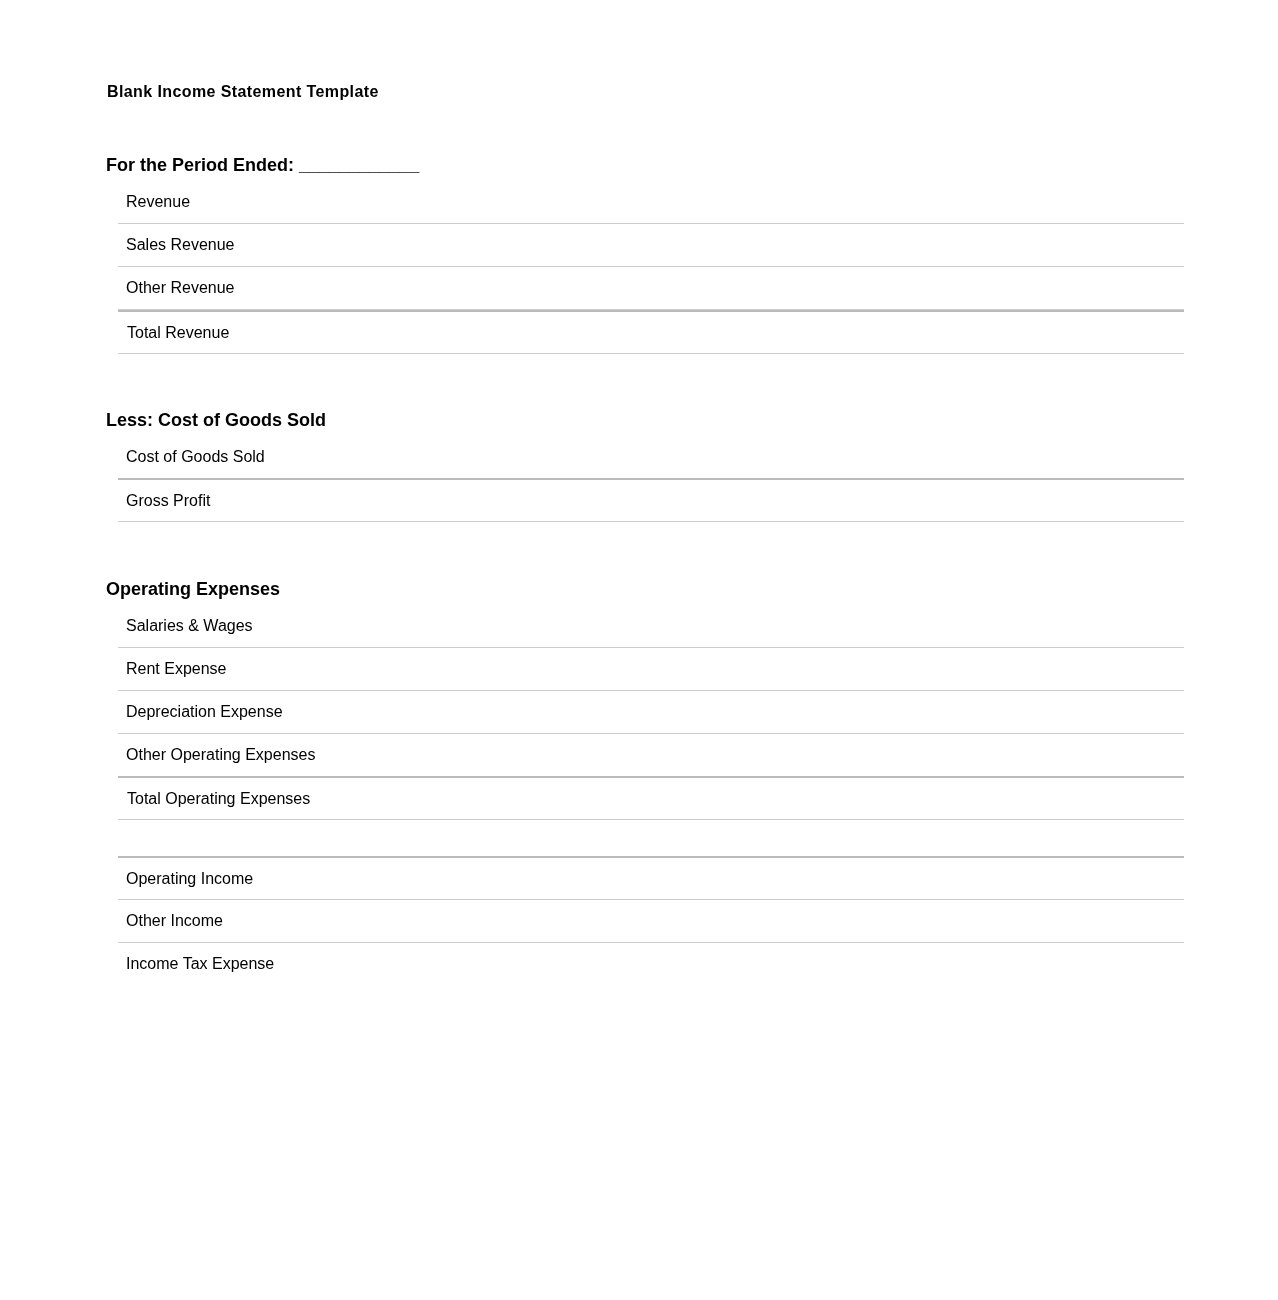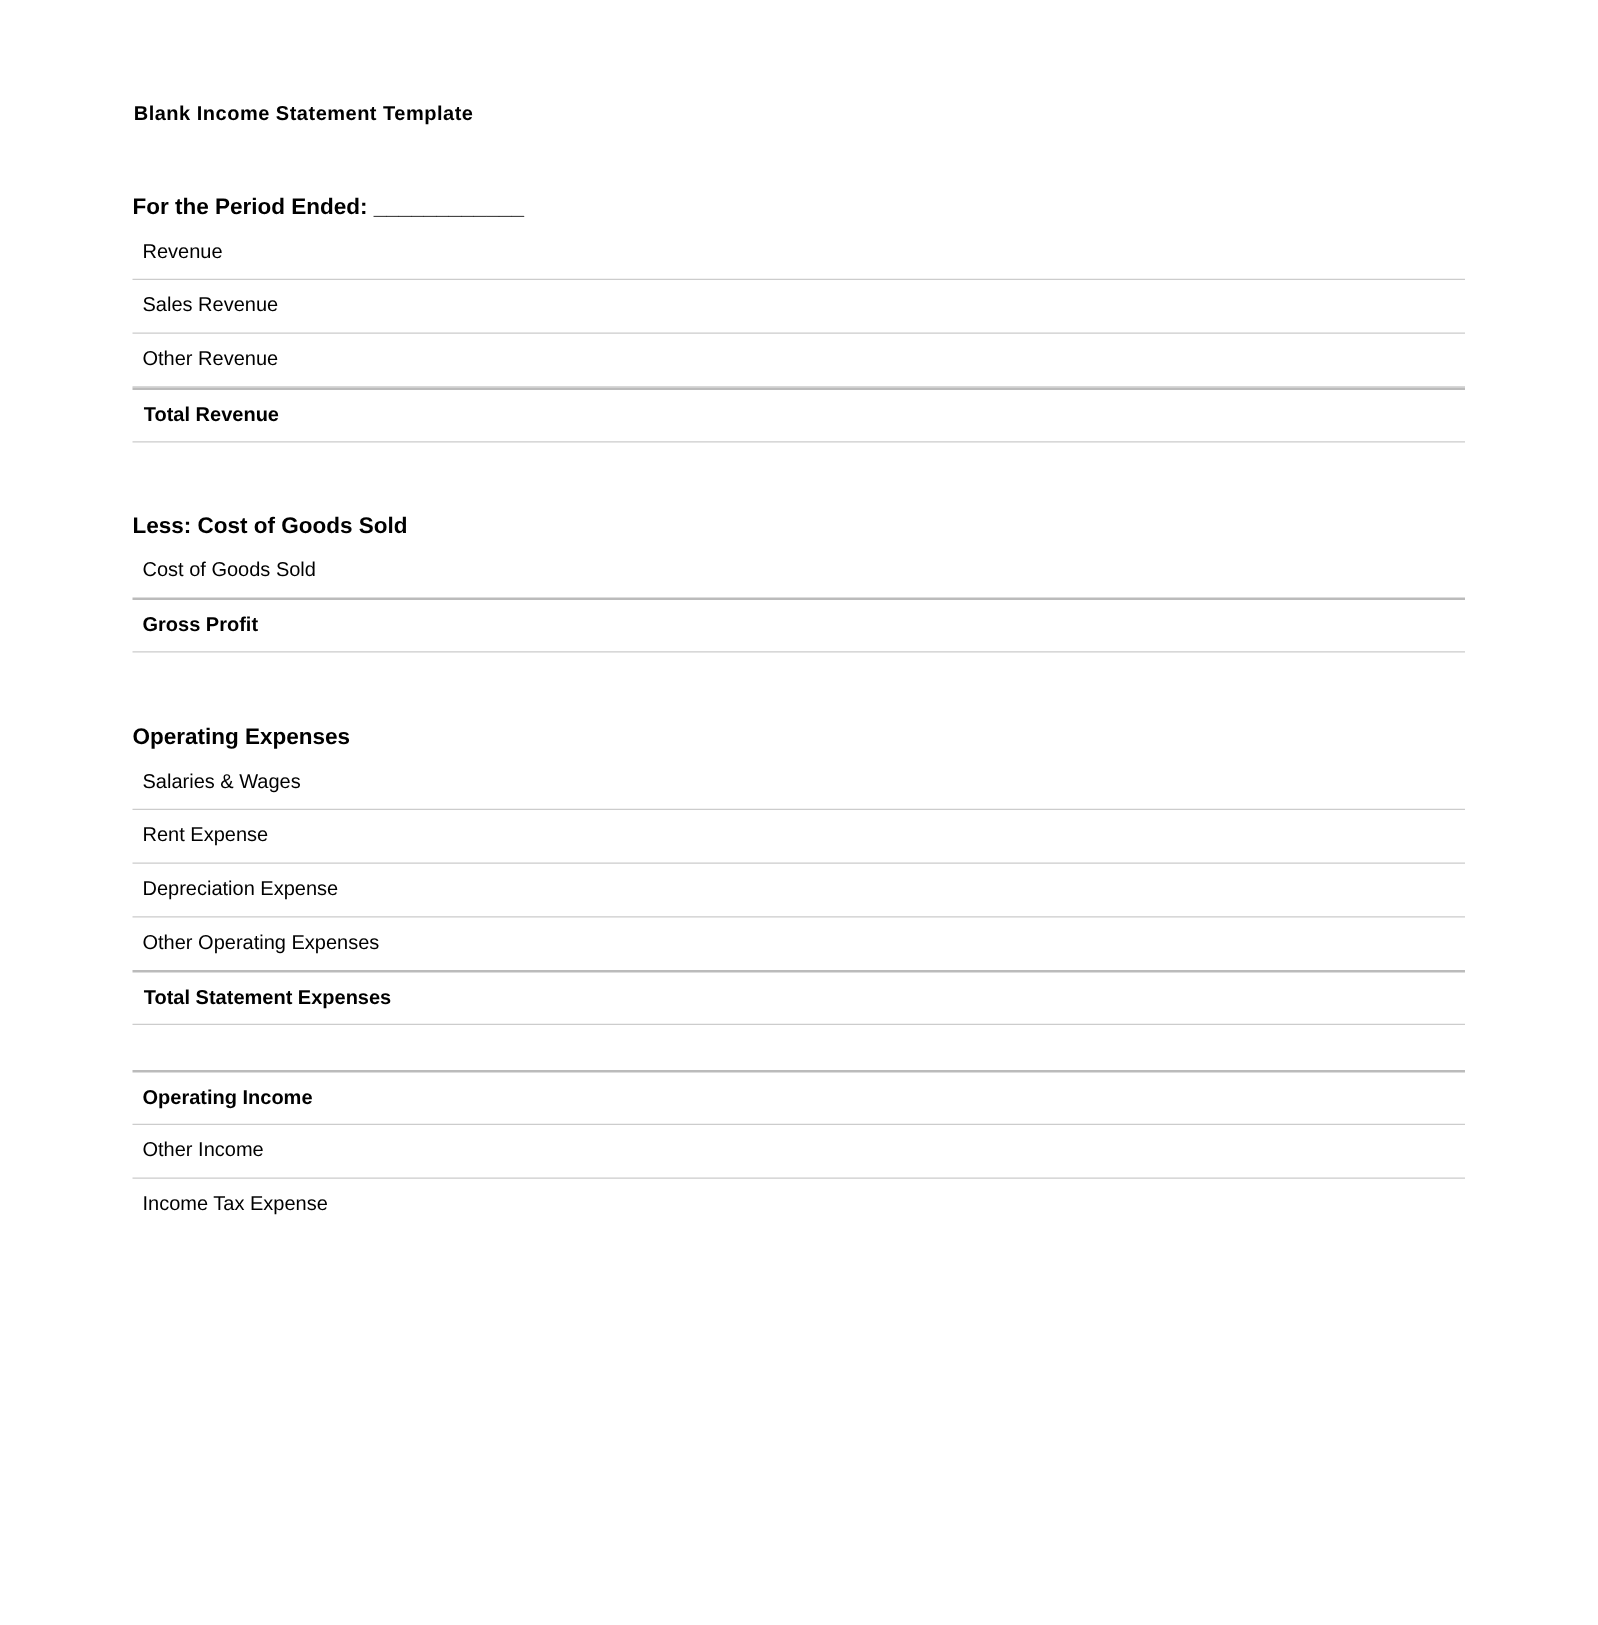--- a/index.html
+++ b/index.html
@@ -9,32 +9,32 @@
     }
     .page { position: absolute; left: 106px; top: 0; width: 1066px; }
     .title {
       position: absolute; top: 83px; left: 1px; margin: 0;
       font-size: 16px; font-weight: bold; letter-spacing: 0.4px; white-space: nowrap;
     }
     .section-head {
       position: absolute; left: 0; margin: 0;
       font-size: 18px; font-weight: bold; white-space: nowrap;
     }
-    .table { position: absolute; left: 0; width: 1066px; text-align: right; }
+    .table { position: absolute; left: 12px; width: 1066px; text-align: right; }
     .row {
       height: 42px; border-bottom: 1px solid #cccccc; box-sizing: content-box;
       position: relative;
     }
     .row.top-thick { border-top: 2px solid #bbbbbb; }
     .row.empty { height: 36px; }
     .row .lbl {
       position: absolute; left: 8px; top: 12px;
       font-size: 16px; line-height: 18px; white-space: nowrap;
     }
-    .row.total .lbl { font-weight: bold; }
+    .row.total .lbl { font-weight: normal; }
     .row.total.x1 .lbl { left: 9px; }
   </style>
 </head>
 <body>
 
 <div class="page">
   <h1 class="title">Blank Income Statement Template</h1>
 
   <div class="section-head" style="top:155px;">For the Period Ended: ____________</div>
 
@@ -71,21 +71,21 @@
     <div class="row">
       <span class="lbl">Rent Expense</span>
     </div>
     <div class="row">
       <span class="lbl">Depreciation Expense</span>
     </div>
     <div class="row" style="border-bottom:none;">
       <span class="lbl">Other Operating Expenses</span>
     </div>
     <div class="row total x1 top-thick" style="height:41px;">
-      <span class="lbl">Total Statement Expenses</span>
+      <span class="lbl">Total Operating Expenses</span>
     </div>
     <div class="row empty" style="border-bottom:none;"></div>
     <div class="row total top-thick" style="height:41px;">
       <span class="lbl">Operating Income</span>
     </div>
     <div class="row">
       <span class="lbl">Other Income</span>
     </div>
     <div class="row" style="border-bottom:none;">
       <span class="lbl">Income Tax Expense</span>

